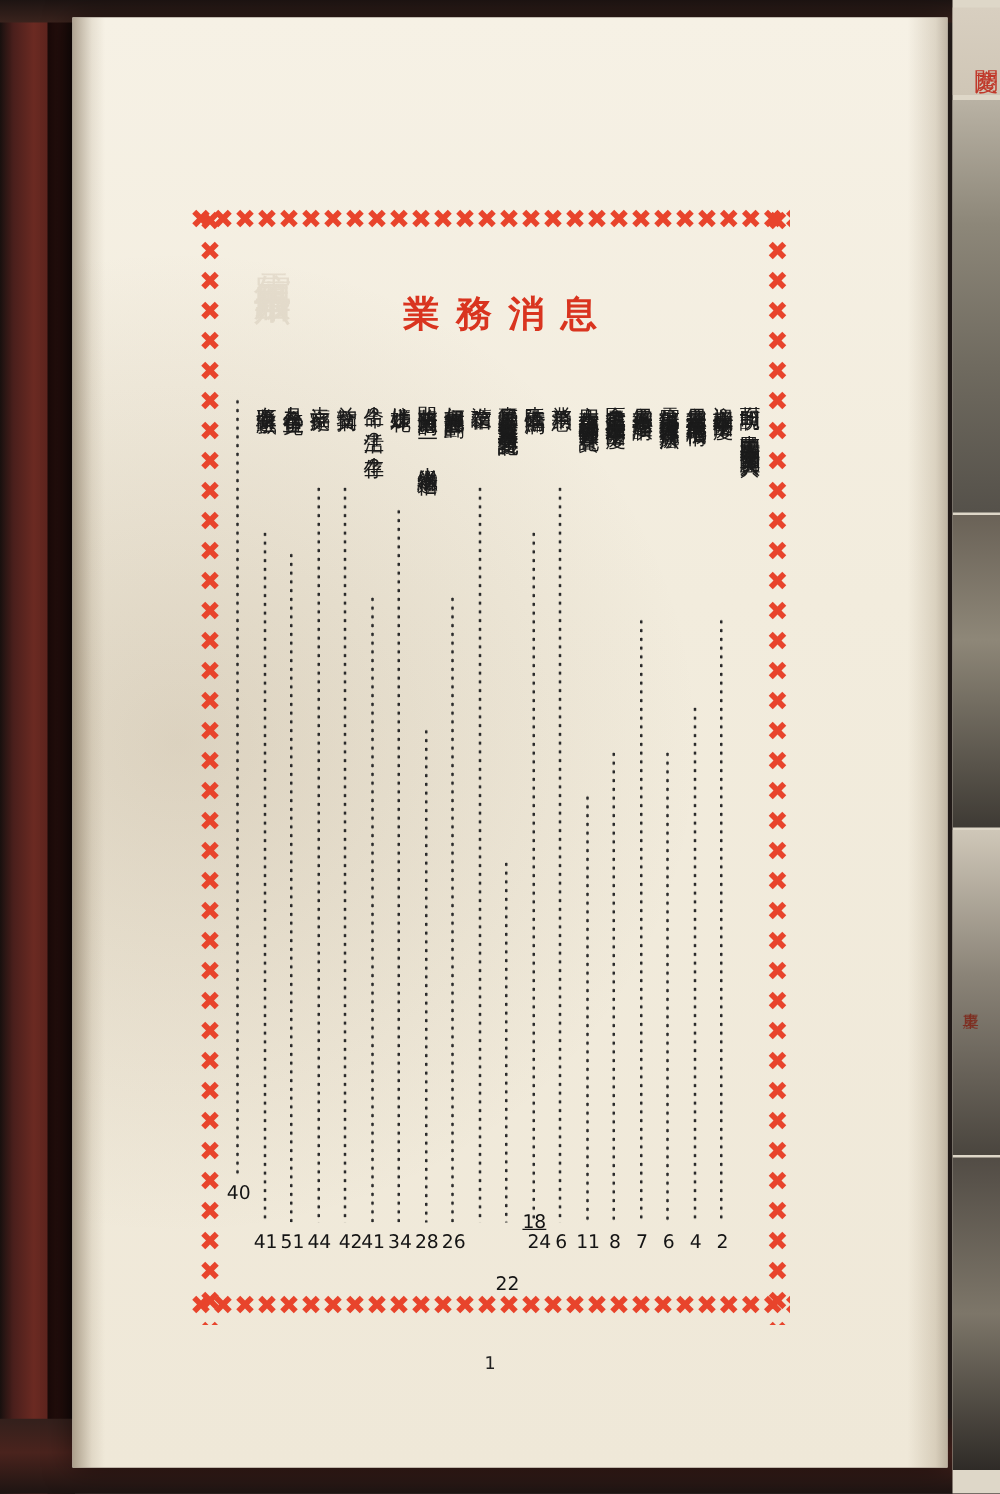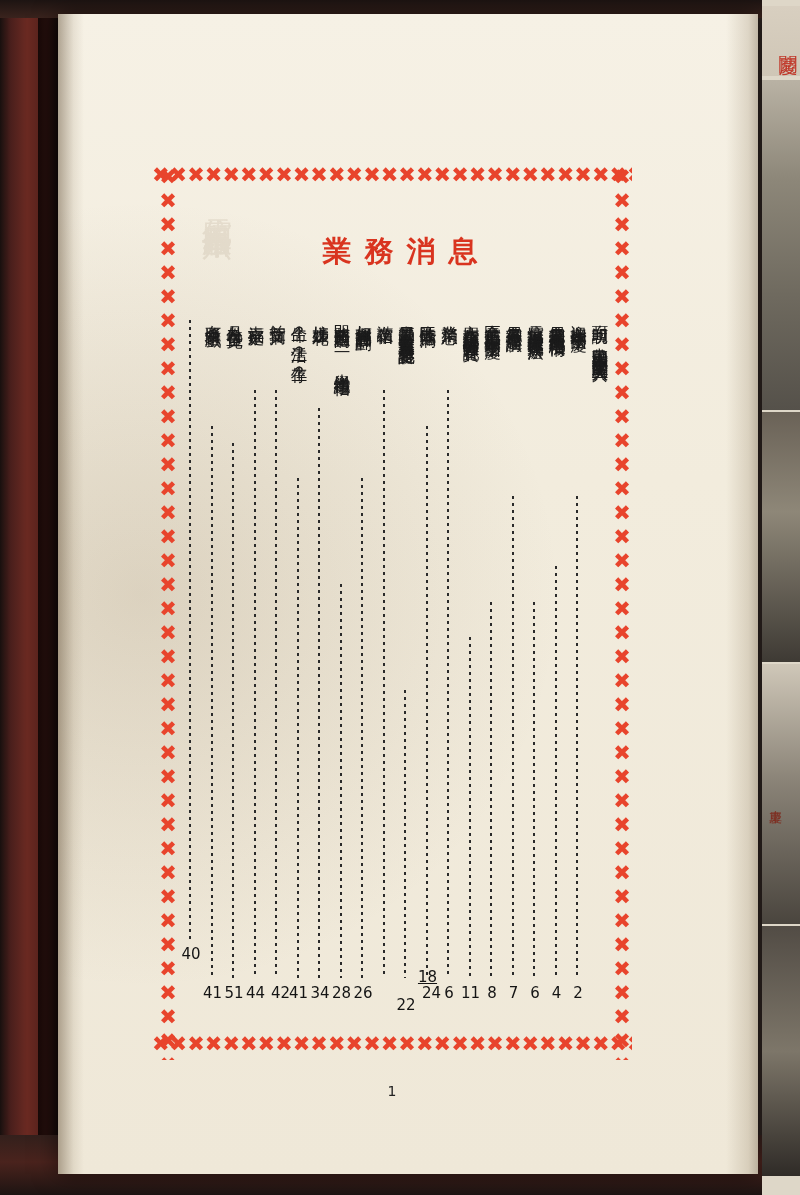--- a/index.html
+++ b/index.html
@@ -291,21 +291,21 @@
         <div class="toc-page" style="top: 672px;">6</div>
       </div>
       <div class="toc-entry">
         <div class="toc-title" style="height: 106px;">大陸匪情點滴</div>
         <div class="toc-leader" style="top: 112px; height: 554px;"></div>
         <div class="toc-page" style="top: 656px; text-decoration: underline;">18</div>
       </div>
       <div class="toc-entry">
         <div class="toc-title" style="height: 370px;">臺管局勞工安全衞生委員會第五次委員會議記要</div>
         <div class="toc-leader" style="top: 376px; height: 290px;"></div>
-        <div class="toc-page" style="top: 684px;">22</div>
+        <div class="toc-page" style="top: 706px;">22</div>
       </div>
       <div class="toc-entry">
         <div class="toc-title" style="height: 70px;">讀友信箱</div>
         <div class="toc-leader" style="top: 76px; height: 590px;"></div>
         <div class="toc-page" style="top: 672px; padding-left: 47px;">24</div>
       </div>
       <div class="toc-entry">
         <div class="toc-title" style="height: 158px;">如何實施品管圈計劃</div>
         <div class="toc-leader" style="top: 164px; height: 502px;"></div>
         <div class="toc-page" style="top: 672px;">26</div>

